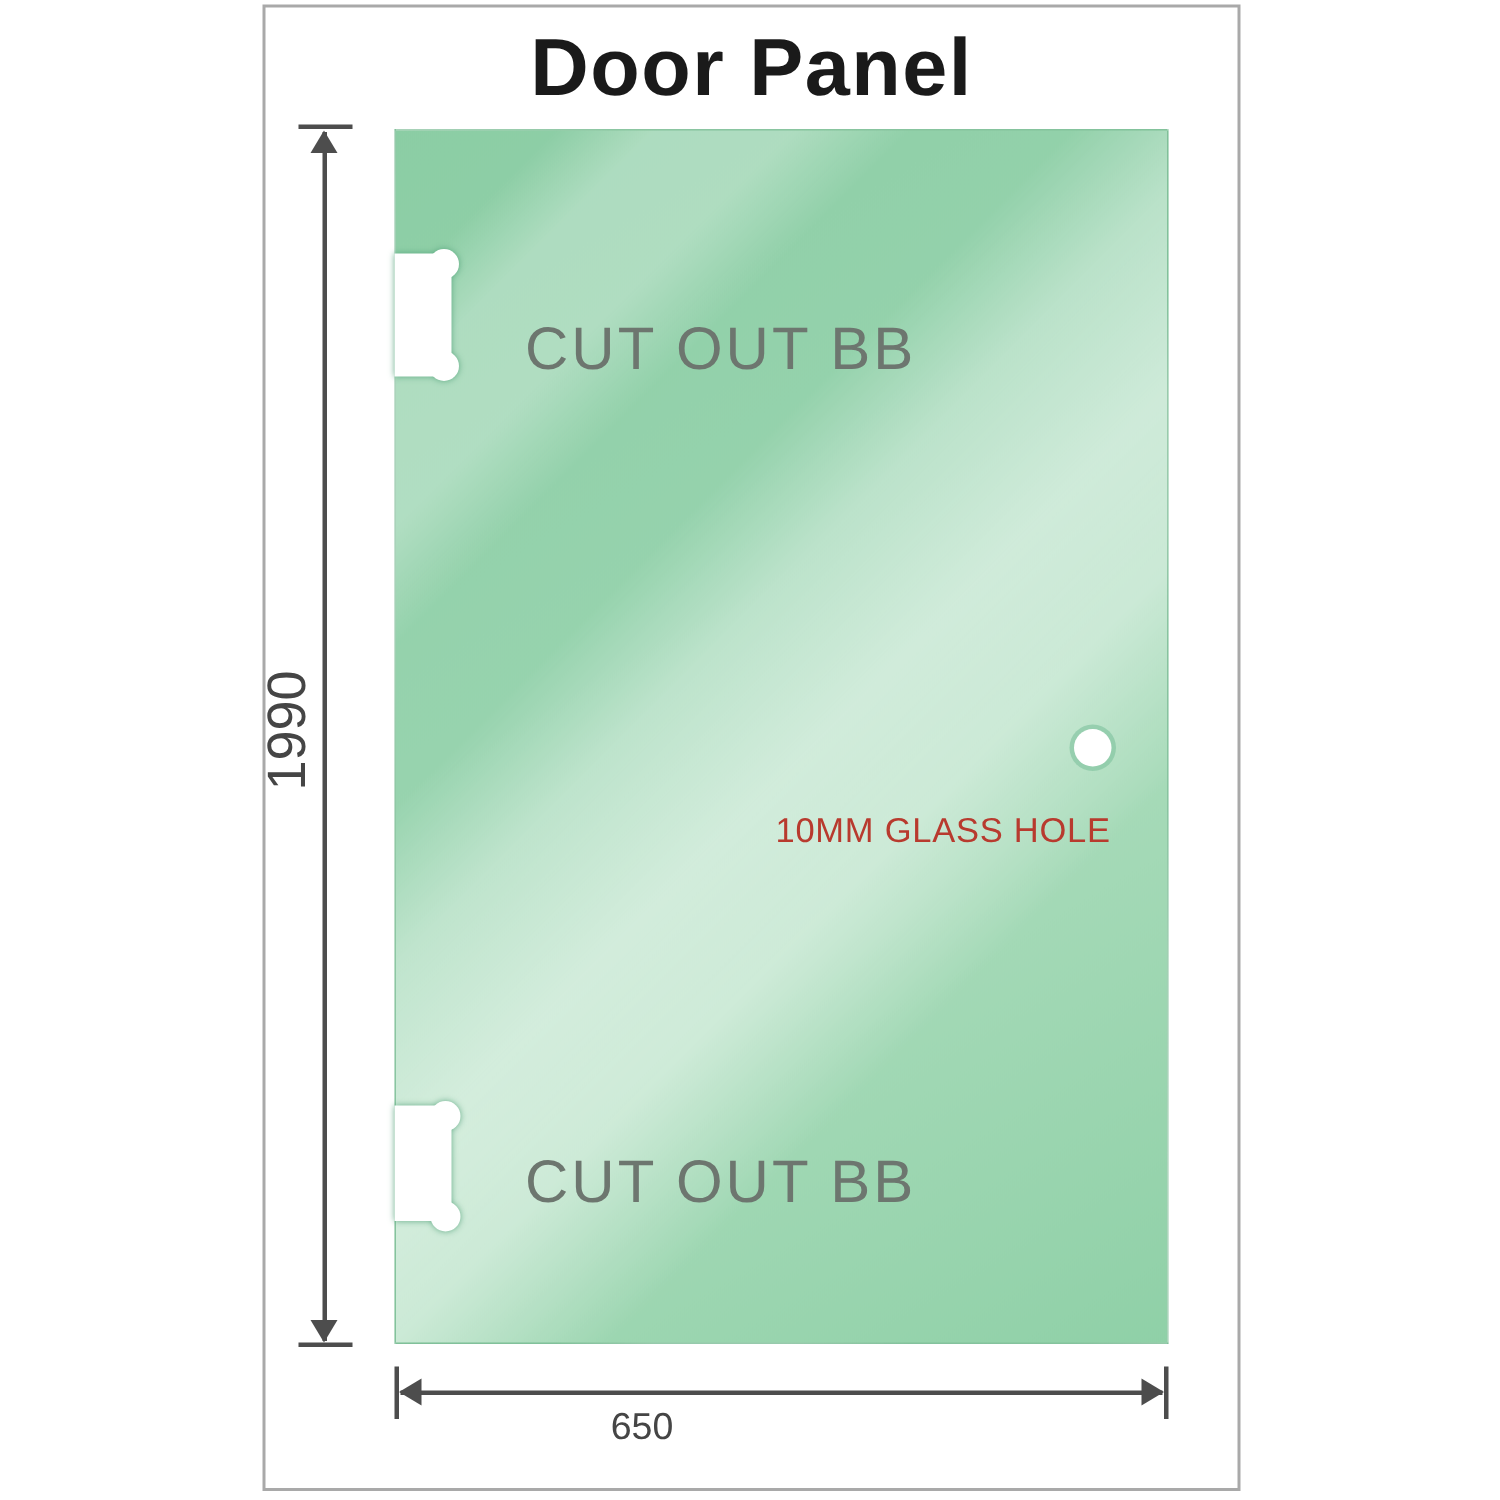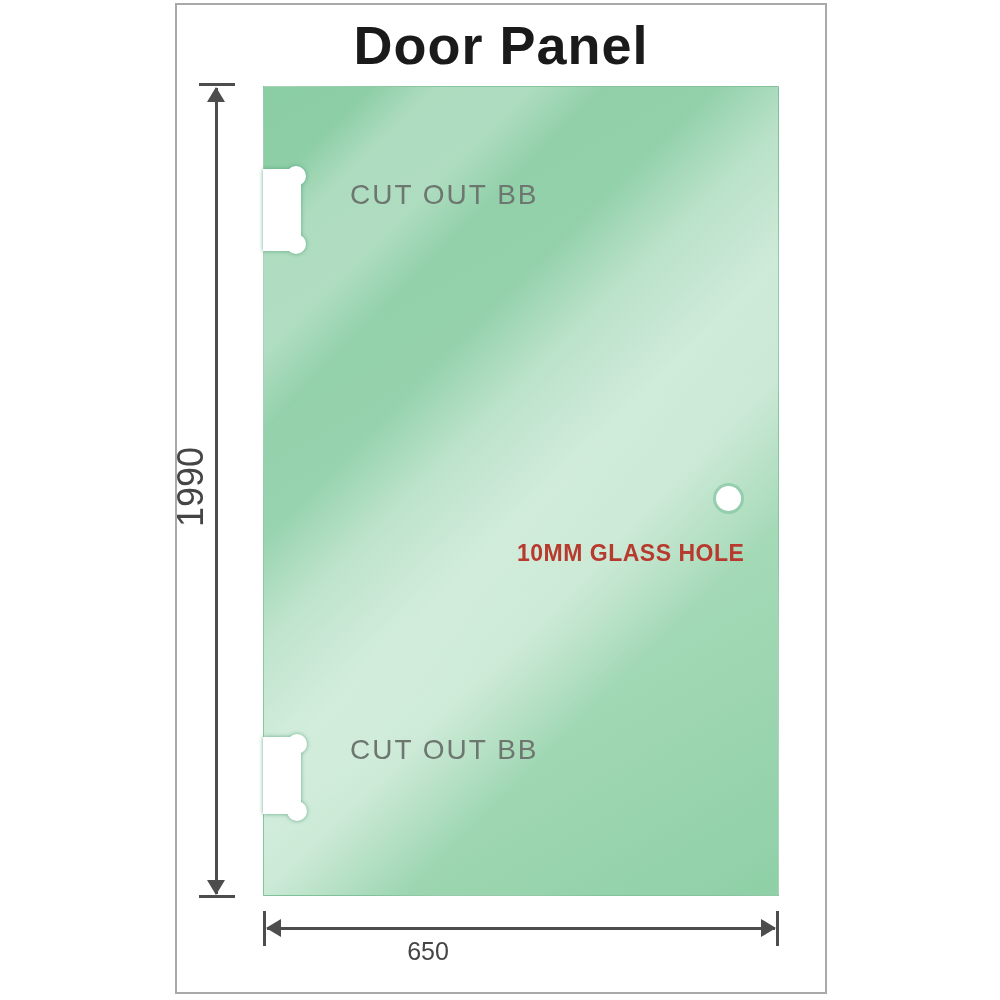--- a/index.html
+++ b/index.html
@@ -72,32 +72,33 @@
     left: 452px; top: 399px;
     width: 25px; height: 25px;
     border-radius: 50%;
     background: #ffffff;
     box-shadow: 0 0 0 3px rgba(125, 193, 156, 0.6);
   }
   
   .cutout-label {
     position: absolute;
     left: 86px;
-    font-size: 28px;
+    font-size: 40px;
     letter-spacing: 2px;
     color: #6d766f;
     white-space: nowrap;
+    margin-top: 32px;
   }
   .cutout-label-top { top: 92px; }
   .cutout-label-bottom { top: 647px; }
   .hole-label {
     position: absolute;
     left: 253px; top: 453px;
     font-size: 23px;
-    font-weight: 700;
+    font-weight: 400;
     letter-spacing: 0.5px;
     color: #b83a2e;
     white-space: nowrap;
   }
   
   .dim { position: absolute; background: #4d4d4d; }
   .v-line   { left: 215px; top: 88px;  width: 3px;  height: 806px; }
   .v-cap-t  { left: 199px; top: 83px;  width: 36px; height: 3px; }
   .v-cap-b  { left: 199px; top: 895px; width: 36px; height: 3px; }
   .h-line   { left: 267px; top: 927px; width: 508px; height: 3px; }

